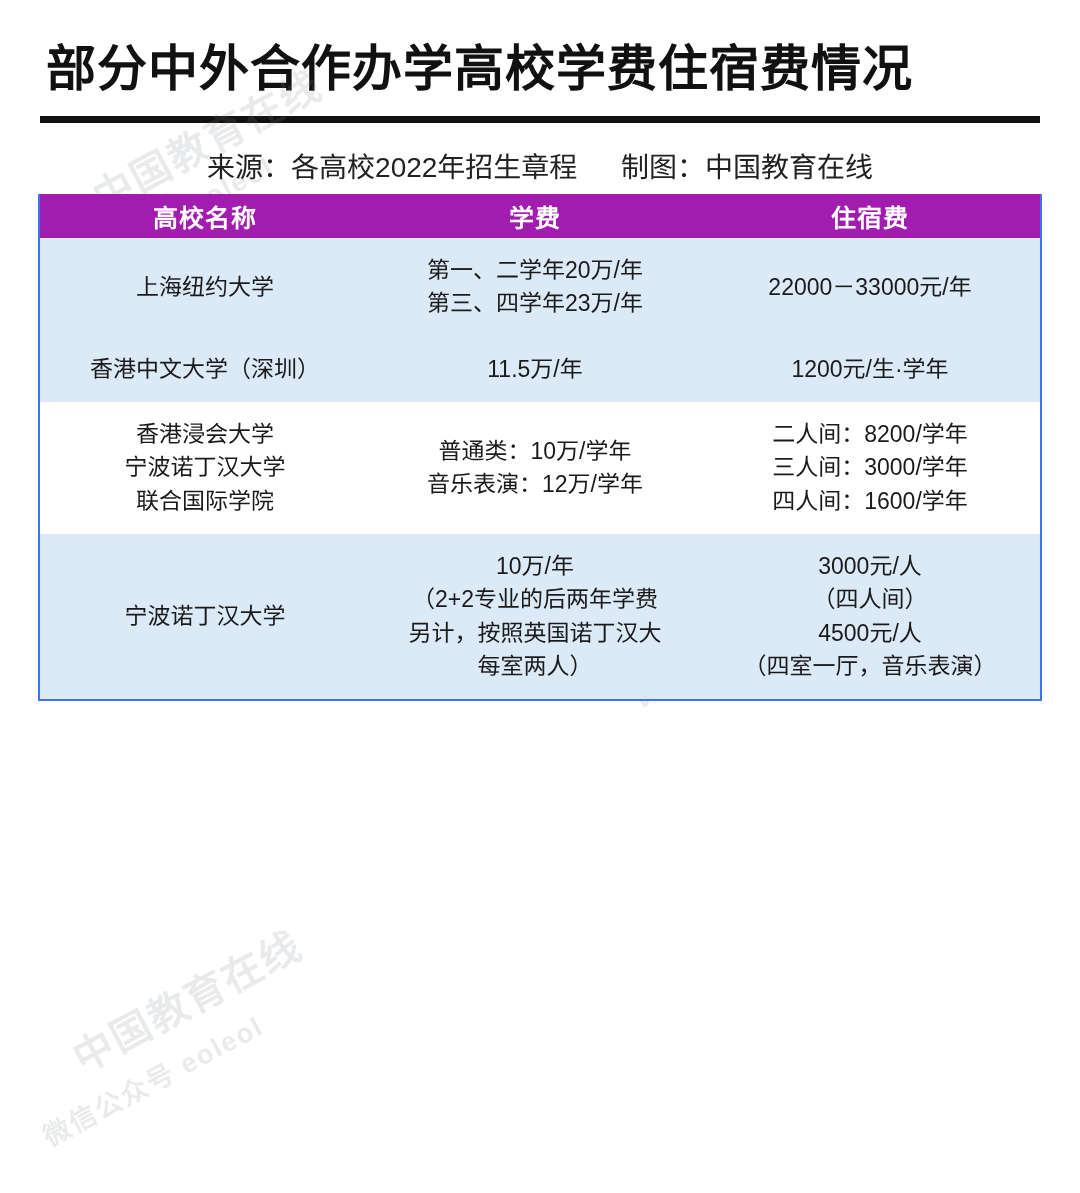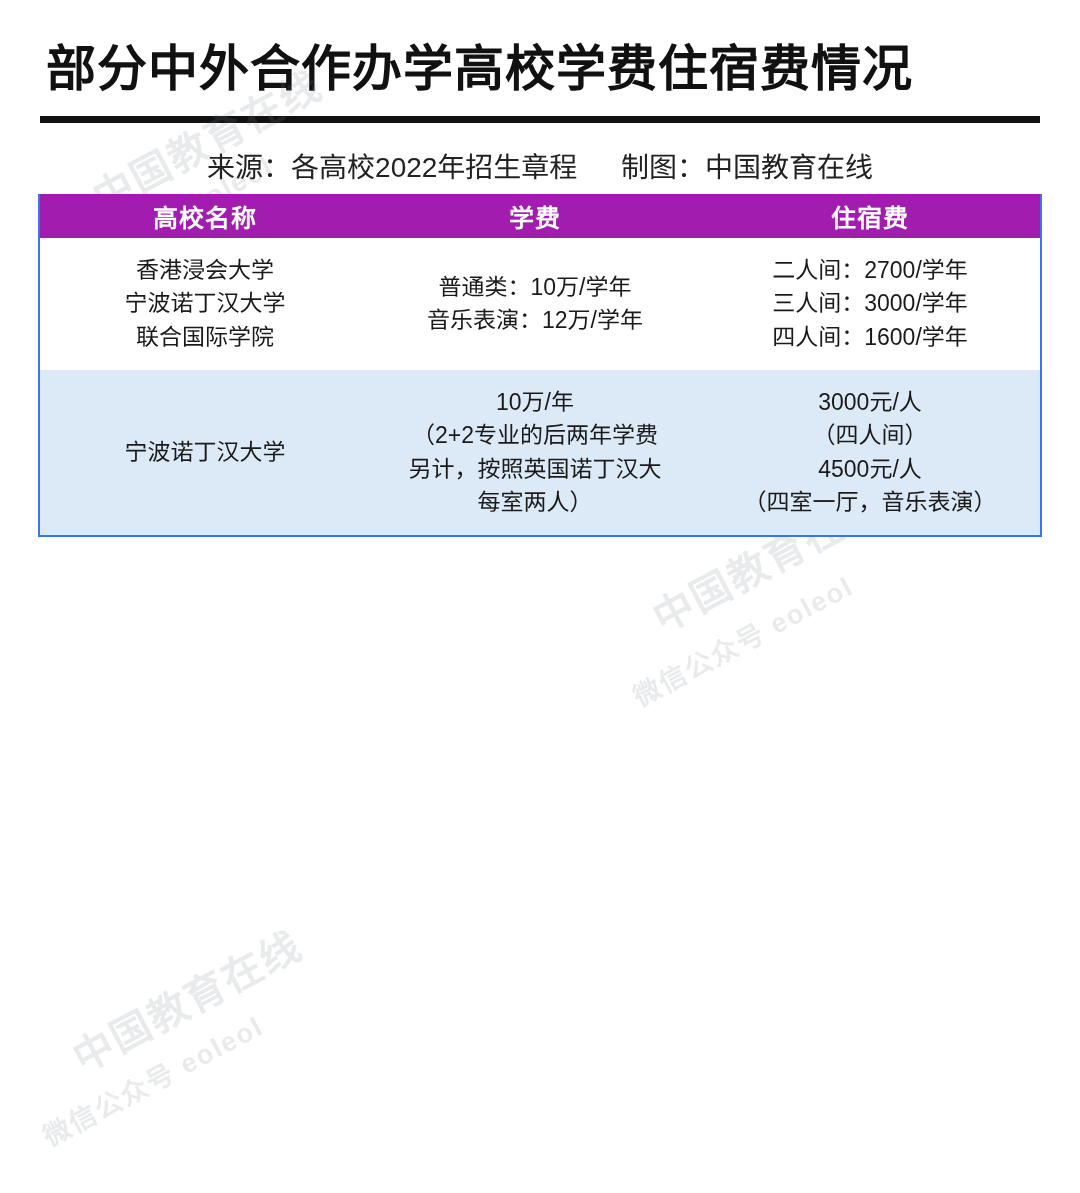--- a/index.html
+++ b/index.html
@@ -134,35 +134,58 @@
           <col class="c3">
         </colgroup>
       <thead>
         <tr>
           <th>高校名称</th>
           <th>学费</th>
           <th>住宿费</th>
         </tr>
       </thead>
       <tbody>
-
-
+        <tr class="alt">
+          <td>
+            <span class="cell-line">上海纽约大学</span>
+          </td>
+          <td>
+            <span class="cell-line">第一、二学年20万/年</span>
+            <span class="cell-line">第三、四学年23万/年</span>
+          </td>
+          <td>
+            <span class="cell-line">22000－33000元/年</span>
+          </td>
+        </tr>
+
+
+        <tr class="alt">
+          <td>
+            <span class="cell-line">香港中文大学（深圳）</span>
+          </td>
+          <td>
+            <span class="cell-line">11.5万/年</span>
+          </td>
+          <td>
+            <span class="cell-line">1200元/生·学年</span>
+          </td>
+        </tr>
 
         <tr class="plain">
           <td>
             <span class="cell-line">香港浸会大学</span>
             <span class="cell-line">宁波诺丁汉大学</span>
             <span class="cell-line">联合国际学院</span>
           </td>
           <td>
             <span class="cell-line">普通类：10万/学年</span>
             <span class="cell-line">音乐表演：12万/学年</span>
           </td>
           <td>
-            <span class="cell-line">二人间：2700/学年</span>
+            <span class="cell-line">二人间：8200/学年</span>
             <span class="cell-line">三人间：3000/学年</span>
             <span class="cell-line">四人间：1600/学年</span>
           </td>
         </tr>
 
         <tr class="alt">
           <td>
             <span class="cell-line">宁波诺丁汉大学</span>
           </td>
           <td>

